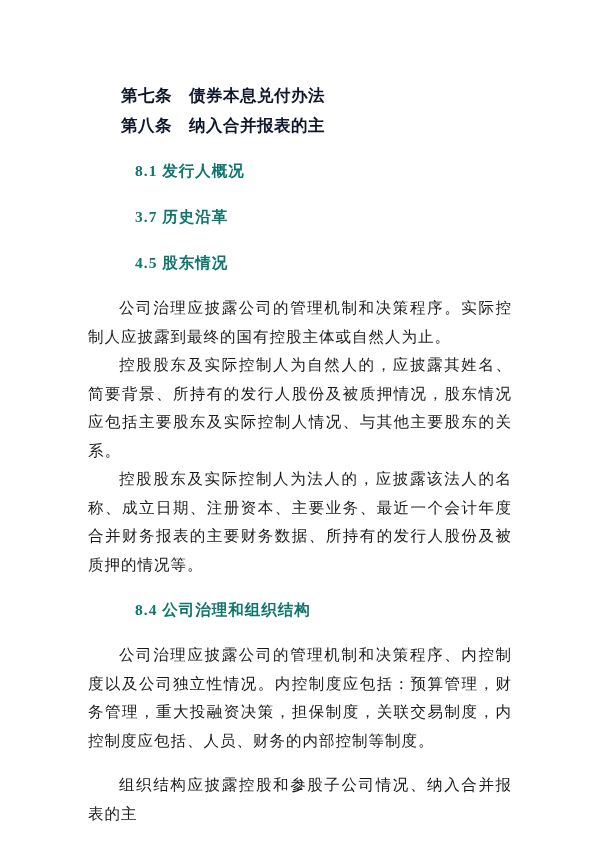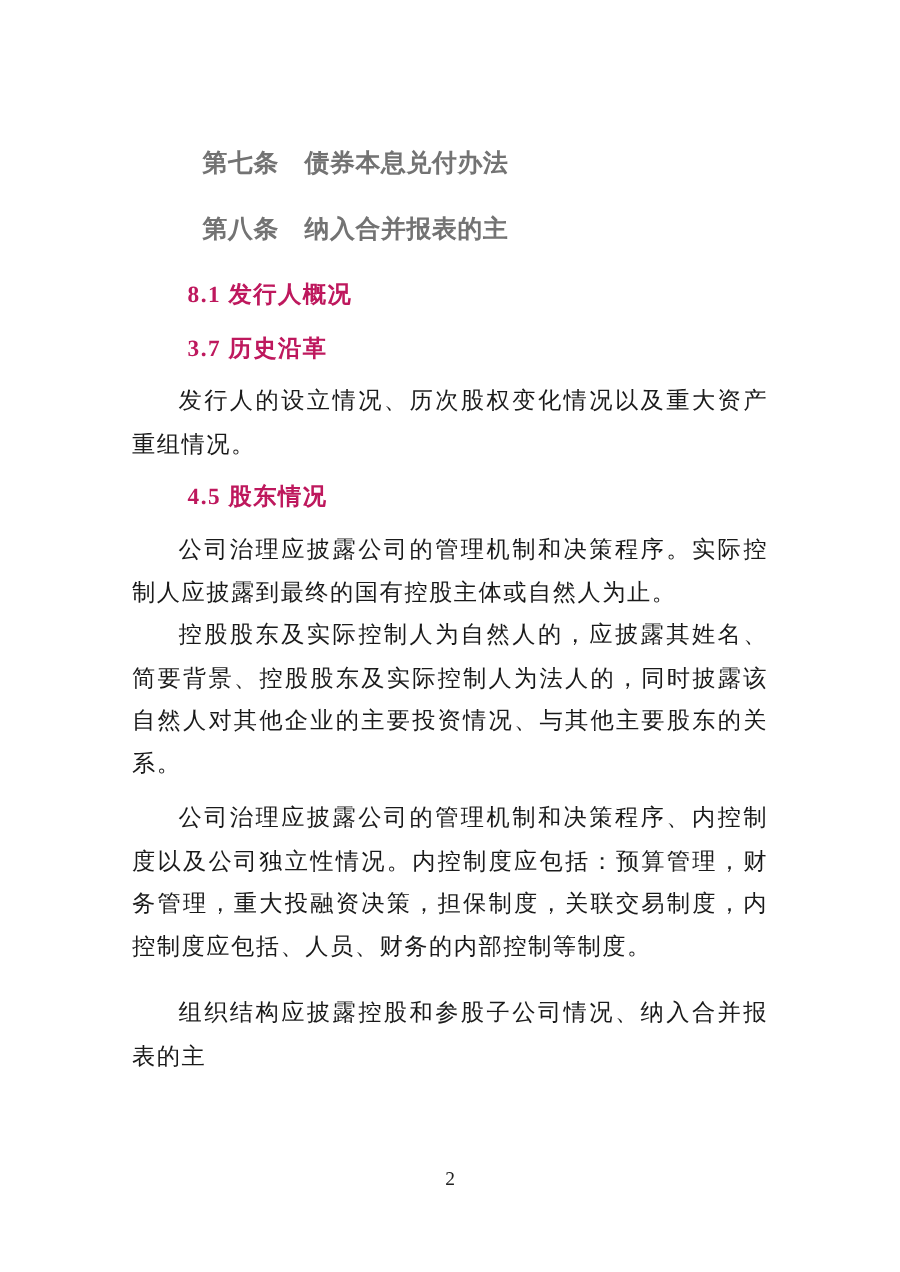--- a/index.html
+++ b/index.html
@@ -20,33 +20,33 @@
     position: absolute;
     top: 80px;
     left: 88px;
     width: 424px;
   }
   .article-heading {
     font-family: "Liberation Sans", "DejaVu Sans", sans-serif;
     font-weight: bold;
     font-size: 16.5px;
     line-height: 30px;
-    color: #737373;
+    color: #0f172a;
     text-indent: 2em;
-    margin: 14px;
+    margin: 0;
     white-space: nowrap;
     letter-spacing: 0.5px;
   }
   .section-title {
     font-weight: bold;
     font-size: 15.5px;
     line-height: 30px;
-    color: #be185d;
+    color: #0f766e;
     text-indent: 2em;
-    margin: 6px;
+    margin: 16px;
     letter-spacing: 1px;
   }
   .para {
     font-size: 15.5px;
     line-height: 28.5px;
     margin: 0;
     text-indent: 2em;
     text-align: justify;
     text-justify: inter-ideograph;
     letter-spacing: 1px;
@@ -76,30 +76,31 @@
     <p class="article-heading">第七条　债券本息兑付办法</p>
 
     <p class="article-heading">第八条　纳入合并报表的主</p>
 
     <div>
       <p class="section-title">8.1  发行人概况</p>
     </div>
 
     <div>
       <p class="section-title">3.7  历史沿革</p>
-      <p class="para">发行人的设立情况、历次股权变化情况以及重大资产重组情况。</p>
     </div>
 
     <div>
       <p class="section-title">4.5  股东情况</p>
       <p class="para">公司治理应披露公司的管理机制和决策程序。实际控制人应披露到最终的国有控股主体或自然人为止。</p>
-      <p class="para">控股股东及实际控制人为自然人的，应披露其姓名、简要背景、控股股东及实际控制人为法人的，同时披露该自然人对其他企业的主要投资情况、与其他主要股东的关系。</p>
+      <p class="para">控股股东及实际控制人为自然人的，应披露其姓名、简要背景、所持有的发行人股份及被质押情况，股东情况应包括主要股东及实际控制人情况、与其他主要股东的关系。</p>
+      <p class="para">控股股东及实际控制人为法人的，应披露该法人的名称、成立日期、注册资本、主要业务、最近一个会计年度合并财务报表的主要财务数据、所持有的发行人股份及被质押的情况等。</p>
     </div>
 
     <div class="section-gap">
+      <p class="section-title">8.4  公司治理和组织结构</p>
       <p class="para">公司治理应披露公司的管理机制和决策程序、内控制度以及公司独立性情况。内控制度应包括：预算管理，财务管理，重大投融资决策，担保制度，关联交易制度，内控制度应包括、人员、财务的内部控制等制度。</p>
       <p class="para para-gap">组织结构应披露控股和参股子公司情况、纳入合并报表的主</p>
     </div>
 
   </div>
 
   <div class="page-number">2</div>
 </div>
 
 </body></html>

